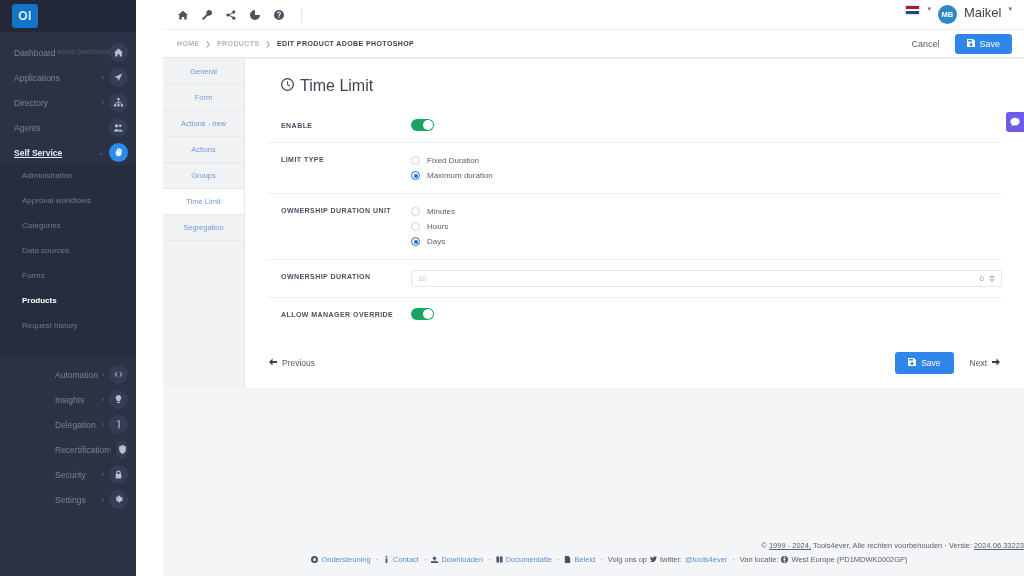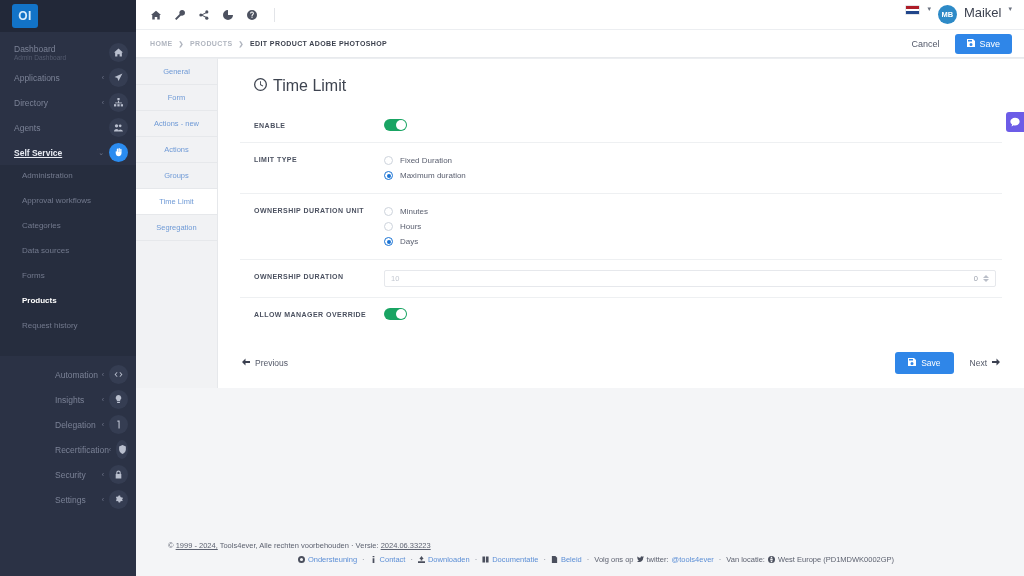--- a/index.html
+++ b/index.html
@@ -2,21 +2,21 @@
 <html><head>
 <meta charset="utf-8">
 <style>
   * { box-sizing: border-box; margin: 0; padding: 0; }
   html, body {
     width: 1024px; height: 576px;
     font-family: "Liberation Sans", sans-serif;
     background: #ffffff;
     overflow: hidden;
   }
-  .app { display: flex; width: 1024px; height: 427px; }
+  .app { display: flex; width: 1024px; height: 427px; gap: 27px; }
 
   
   .sidebar {
     width: 136px; height: 576px;
     background: #2b3245;
     flex: 0 0 136px;
     position: relative;
   }
   .logo-area {
     height: 32px;
@@ -32,21 +32,21 @@
   }
   .nav-section { padding-top: 8px; }
   .nav-item {
     height: 25px;
     display: flex; align-items: center;
     padding: 0 8px 0 14px;
     position: relative;
     color: #7b8296;
     font-size: 8.5px;
   }
-  .nav-item .labels { flex: 1; display: flex; flex-direction: column; justify-content: space-between; }
+  .nav-item .labels { flex: 1; display: flex; flex-direction: row; justify-content: space-between; }
   .nav-item .nm { font-size: 8.5px; line-height: 10px; }
   .nav-item .sub { font-size: 6.5px; line-height: 8px; color: #555c70; }
   .nav-item.active .nm { color: #e8ebf2; font-weight: 600; text-decoration: underline; }
   .caret { font-size: 7px; color: #6e7589; margin-right: 5px; }
   .navicon {
     width: 19px; height: 19px; border-radius: 50%;
     background: #353d52;
     display: flex; align-items: center; justify-content: center;
     color: #aeb4c4;
   }
@@ -212,21 +212,21 @@
     background: #2f86e8; color: #fff; font-size: 8.5px;
     border: none; border-radius: 3px; padding: 6px 13px;
     display: flex; align-items: center; gap: 5px; cursor: pointer;
   }
   .btn-save-btm svg { width: 8px; height: 8px; fill: #fff; }
   .right-grp { display: flex; align-items: center; gap: 14px; }
 
   
   .footer {
     background: #f4f5f7; padding-top: 8px;
-    text-align: left; padding-bottom: 12px;
+    text-align: right; padding-bottom: 12px;
     margin-top: auto;
     margin-left: 32px;
   }
   .f1 { font-size: 7.5px; color: #5d6270; margin-bottom: 5px; }
   .f1 u { text-decoration: underline; }
   .f2 { font-size: 7.5px; color: #5d6270; display: flex; align-items: center; justify-content: center; gap: 3px; flex-wrap: nowrap; }
   .f2 a { color: #5c8fd6; text-decoration: none; }
   .f2 .ic { display: inline-flex; align-items: center; }
   .f2 .ic svg { width: 7px; height: 7px; fill: #4a4f5d; }
   .f2 .dot { color: #8b909c; margin: 0 2px; }

